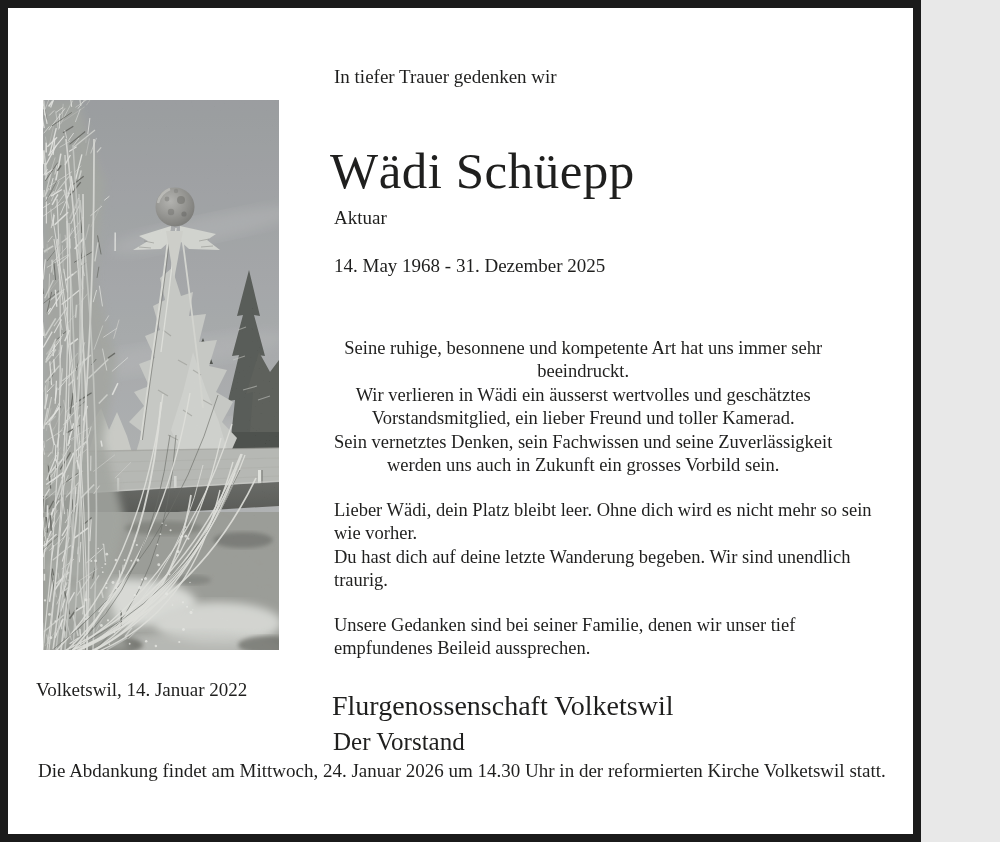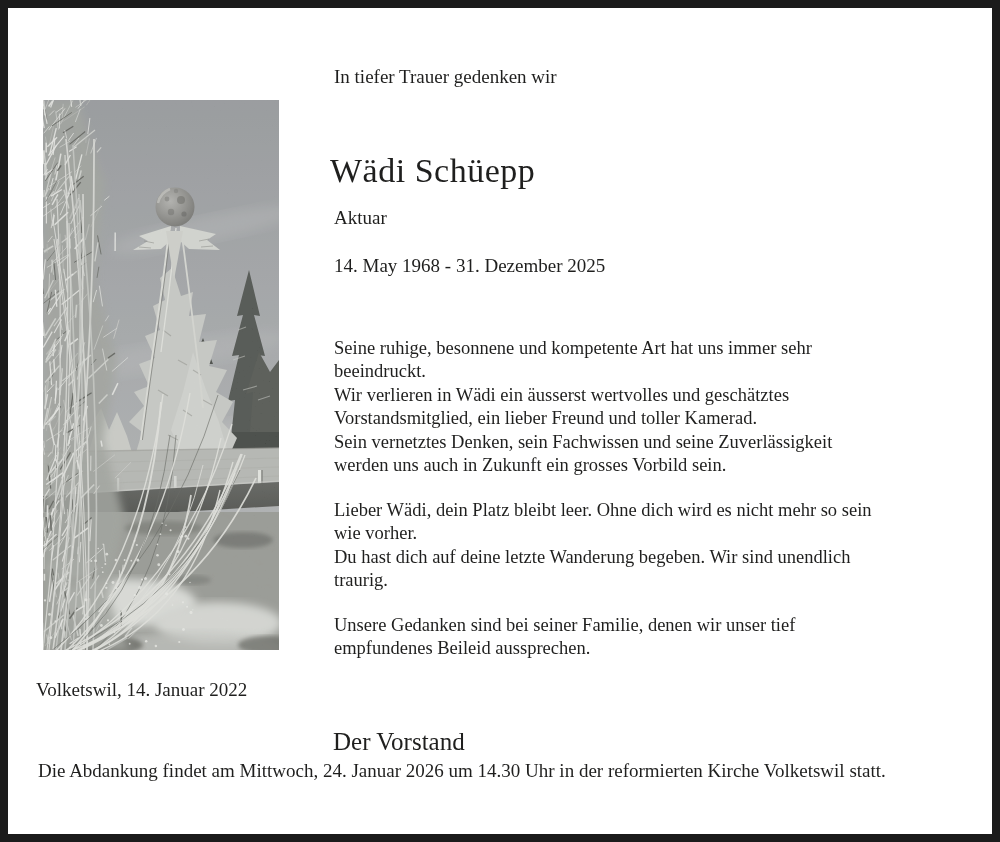--- a/index.html
+++ b/index.html
@@ -1,35 +1,35 @@
 <!DOCTYPE html>
 <html style="--frame: #1b1b1b; --background: #ffffff; --text: #1f1f1e; --photo-sky: #97999c; --photo-evergreen: #42463f; --photo-frost: #e9eae6; --photo-field: #b4b6b1; --photo-road: #4b4d49; --photo-ground: #90928c; --photo-snow: #dcded9;"><head>
 <meta charset="utf-8">
 <style>
   html,body { margin:0; padding:0; background:#e8e8e8; }
   .page {
     position:relative;
-    width:1000px; height:842px;
+    width:921px; height:842px;
     background:var(--background,#fff);
     overflow:hidden;
     font-family:"Liberation Serif","DejaVu Serif",serif;
     color:var(--text,#1f1f1e);
   }
   .frame {
     position:absolute; inset:0;
     border:8px solid var(--frame,#1b1b1b);
     pointer-events:none;
   }
   .abs { position:absolute; white-space:pre; }
   .intro     { left:334px; top:64px;  font-size:19px; line-height:26px; }
-  .name      { left:330px; top:142px; font-size:34px; line-height:58px; letter-spacing:0.5px; }
+  .name      { left:330px; top:142px; font-size:51px; line-height:58px; letter-spacing:0.5px; }
   .role      { left:334px; top:205px; font-size:19px; line-height:26px; }
   .dates     { left:334px; top:253px; font-size:19px; line-height:26px; }
   .para      { left:334px; font-size:18.5px; line-height:23.4px; }
-  .p1 { top:337px; }
+  .p1 { top:337px;text-align:center; }
   .p2 { top:499px; }
   .p3 { top:614px; }
   .place     { left:36px;  top:677px; font-size:19px; line-height:26px; }
   .org       { left:332px; top:689px; font-size:28px; line-height:34px; }
   .sig       { left:333px; top:726px; font-size:25px; line-height:31px; }
   .footer    { left:38px;  top:758px; font-size:19px; line-height:26px; }
   .photo {
     position:absolute; left:43px; top:100px;
     width:236px; height:550px;
     background:#a2a5a7;
@@ -647,15 +647,16 @@
 Sein vernetztes Denken, sein Fachwissen und seine Zuverlässigkeit
 werden uns auch in Zukunft ein grosses Vorbild sein.</div>
   <div class="abs para p3">Unsere Gedanken sind bei seiner Familie, denen wir unser tief
 empfundenes Beileid aussprechen.</div>
   <div class="abs para p2">Lieber Wädi, dein Platz bleibt leer. Ohne dich wird es nicht mehr so sein
 wie vorher.
 Du hast dich auf deine letzte Wanderung begeben. Wir sind unendlich
 traurig.</div>
 
   <div class="abs place">Volketswil, 14. Januar 2022</div>
+  <div class="abs org">Flurgenossenschaft Volketswil</div>
   <div class="abs sig">Der Vorstand</div>
   <div class="abs footer">Die Abdankung findet am Mittwoch, 24. Januar 2026 um 14.30 Uhr in der reformierten Kirche Volketswil statt.</div>
 </div>
 
 </body></html>

